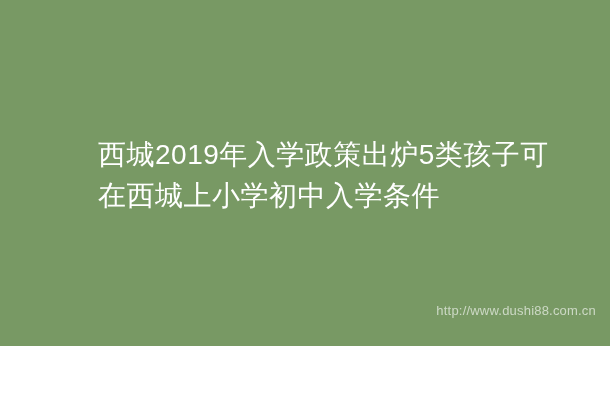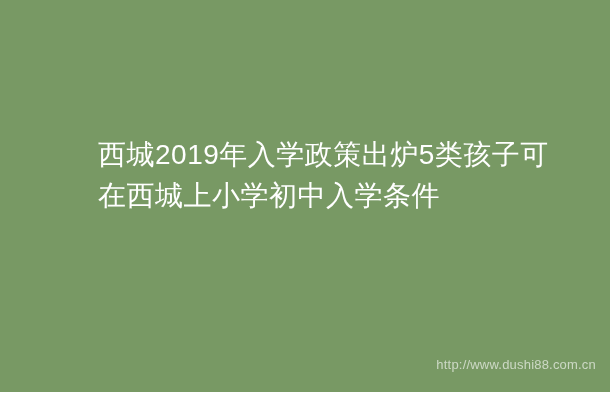--- a/index.html
+++ b/index.html
@@ -9,21 +9,21 @@
   body {
     width: 610px;
     height: 410px;
     overflow: hidden;
     font-family: "Liberation Sans", "DejaVu Sans", sans-serif;
   }
 
   #poster {
     position: relative;
     width: 610px;
-    height: 392px;
+    height: 346px;
     background: #789964;
     overflow: hidden;
   }
 
   
   #headline {
     position: absolute;
     left: 98px;
     top: 134px;
     width: 470px;
@@ -42,21 +42,21 @@
     left: 0px;
     top: 205px;
     width: 215px;
     height: 205px;
   }
 
   
   #watermark {
     position: absolute;
     right: 14px;
-    bottom: 20px;
+    bottom: 28px;
     color: rgba(255, 255, 255, 0.62);
     font-size: 13px;
     letter-spacing: 0.2px;
     font-family: "Liberation Sans", "DejaVu Sans", sans-serif;
   }
 </style>
 </head>
 <body>
 
 <div id="poster">

